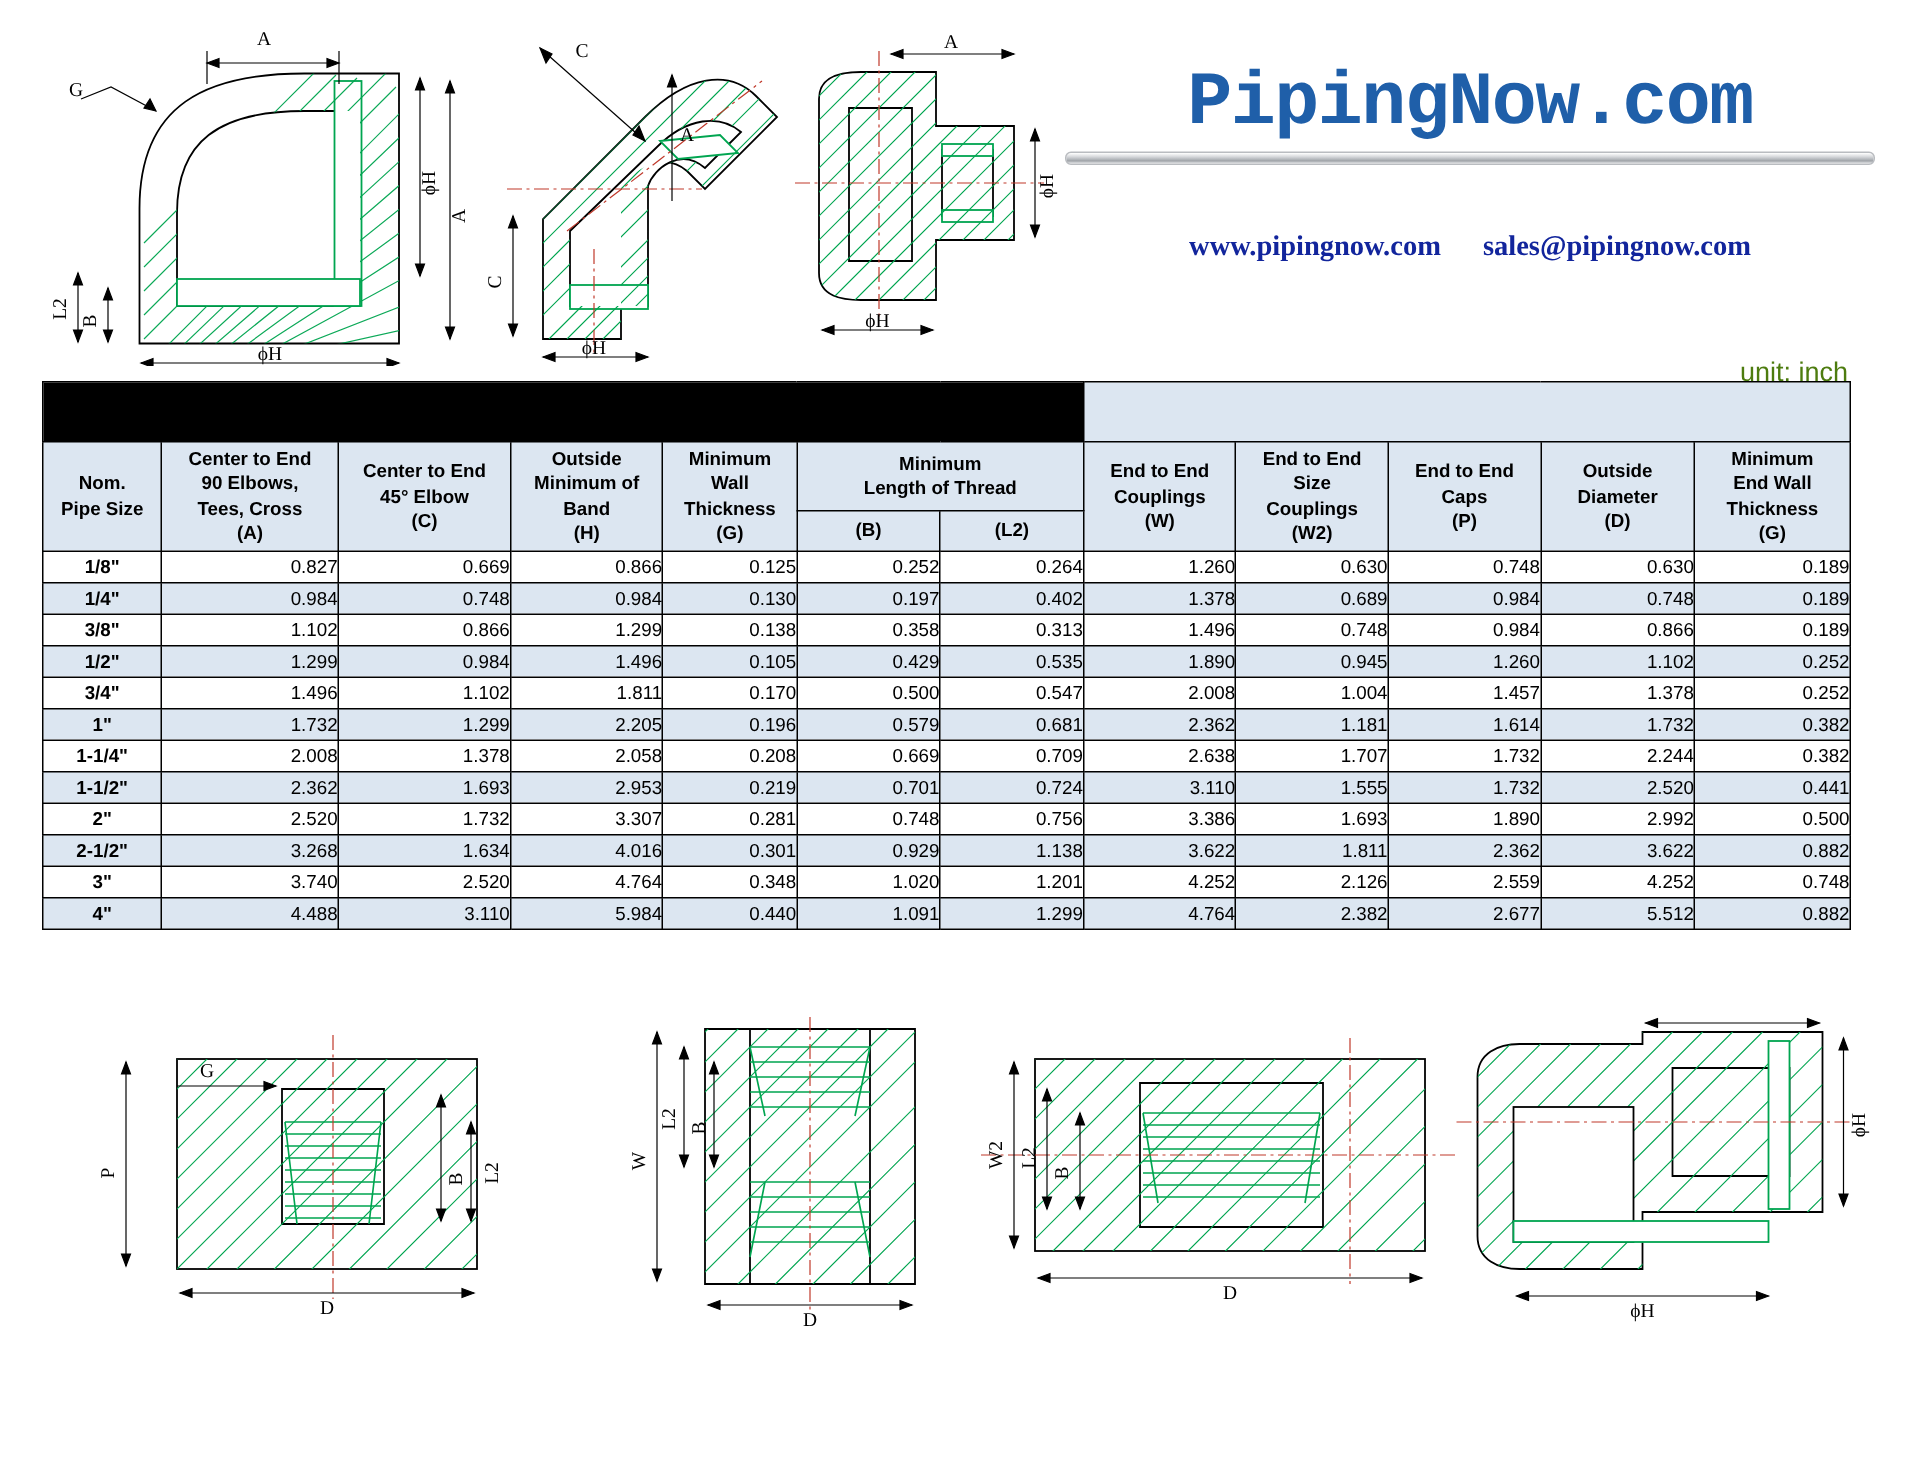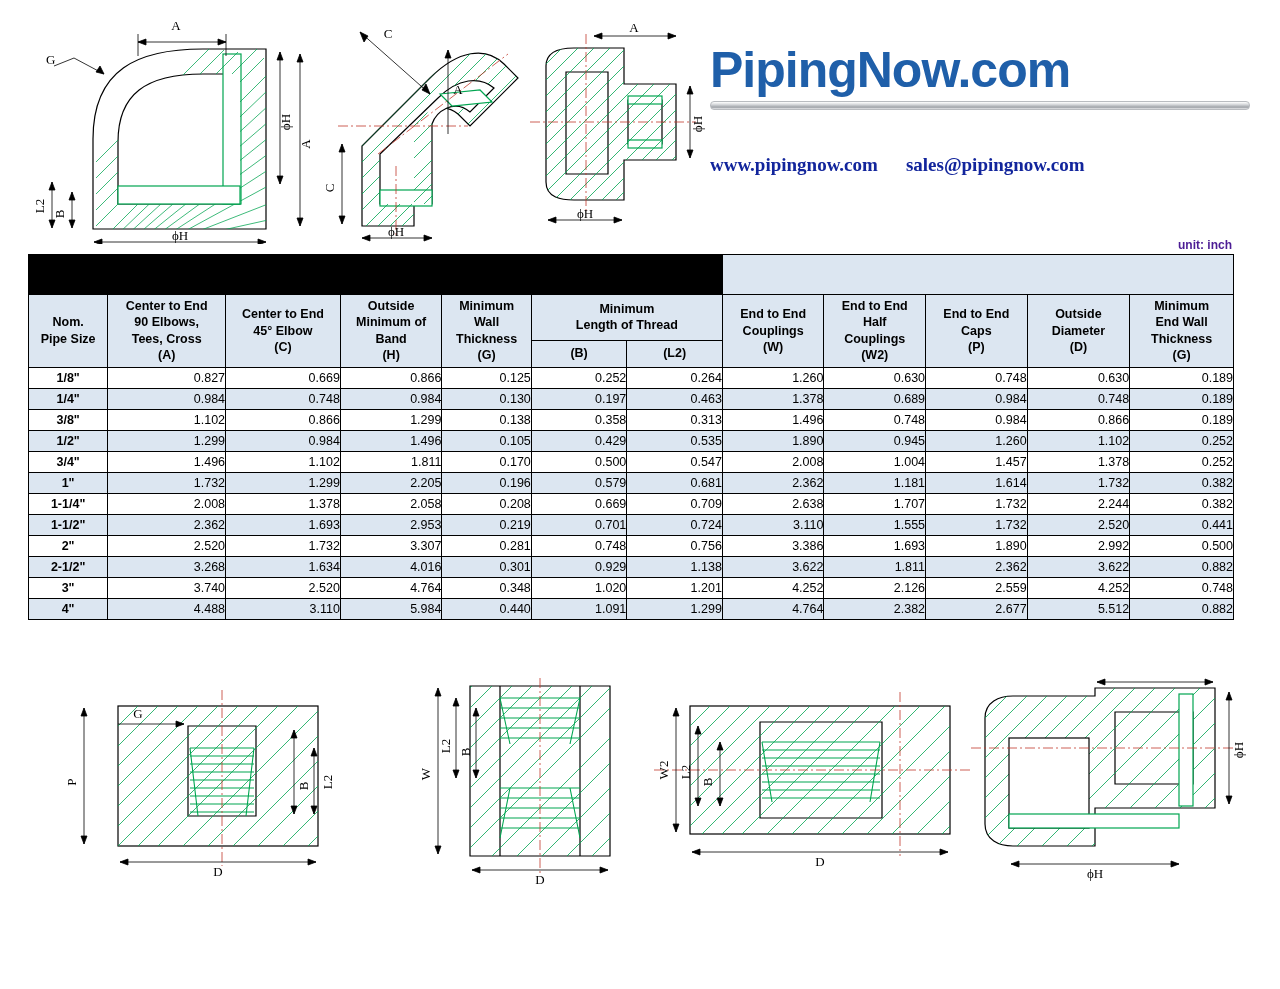--- a/index.html
+++ b/index.html
@@ -32,55 +32,56 @@
   .draw svg { display: block; }
 
   
   .brand {
     position: absolute;
     left: 710px;
     top: 45px;
     width: 540px;
   }
   .brand-name {
-    font-family: Liberation Sans, sans-serif;
+    font-family: Liberation Mono, monospace;
     font-weight: bold;
     font-size: 50px;
     color: #1f5fa9;
     letter-spacing: -1px;
     line-height: 1;
+    text-align: center;
     white-space: nowrap;
   }
   .brand-bar {
     margin-top: 6px;
     height: 9px;
     width: 540px;
     border-radius: 4px;
     background: linear-gradient(to bottom, #ffffff 0%, #d7d9dc 35%, #9fa3a8 75%, #e9eaec 100%);
     border: 1px solid #b9bcc0;
     box-sizing: border-box;
   }
   .brand-links {
     margin-top: 44px;
-    text-align: left;
+    text-align: center;
     font-family: "Liberation Serif", serif;
     font-weight: bold;
     font-size: 19px;
     color: #12259c;
     white-space: nowrap;
   }
   .brand-links .sp { display: inline-block; width: 28px; }
 
   .unit-note {
     position: absolute;
     right: 48px;
     top: 238px;
-    font-size: 12px;
-    font-weight: bold;
-    color: #4c1d95;
+    font-size: 18px;
+    font-weight: normal;
+    color: #4d7c0f;
   }
 
   
   .table-wrap {
     position: absolute;
     left: 28px;
     top: 254px;
     width: 1206px;
   }
   table.dim {
@@ -382,21 +383,21 @@
             <div>Minimum</div>
             <div>Length of Thread</div>
           </th>
           <th rowspan="2">
             <div>End to End</div>
             <div>Couplings</div>
             <div>(W)</div>
           </th>
           <th rowspan="2">
             <div>End to End</div>
-            <div>Half</div>
+            <div>Size</div>
             <div>Couplings</div>
             <div>(W2)</div>
           </th>
           <th rowspan="2">
             <div>End to End</div>
             <div>Caps</div>
             <div>(P)</div>
           </th>
           <th rowspan="2">
             <div>Outside</div>
@@ -430,21 +431,21 @@
             <td>0.630</td>
             <td>0.189</td>
           </tr>
           <tr class="alt">
             <td class="size">1/4"</td>
             <td>0.984</td>
             <td>0.748</td>
             <td>0.984</td>
             <td>0.130</td>
             <td>0.197</td>
-            <td>0.463</td>
+            <td>0.402</td>
             <td>1.378</td>
             <td>0.689</td>
             <td>0.984</td>
             <td>0.748</td>
             <td>0.189</td>
           </tr>
           <tr>
             <td class="size">3/8"</td>
             <td>1.102</td>
             <td>0.866</td>

